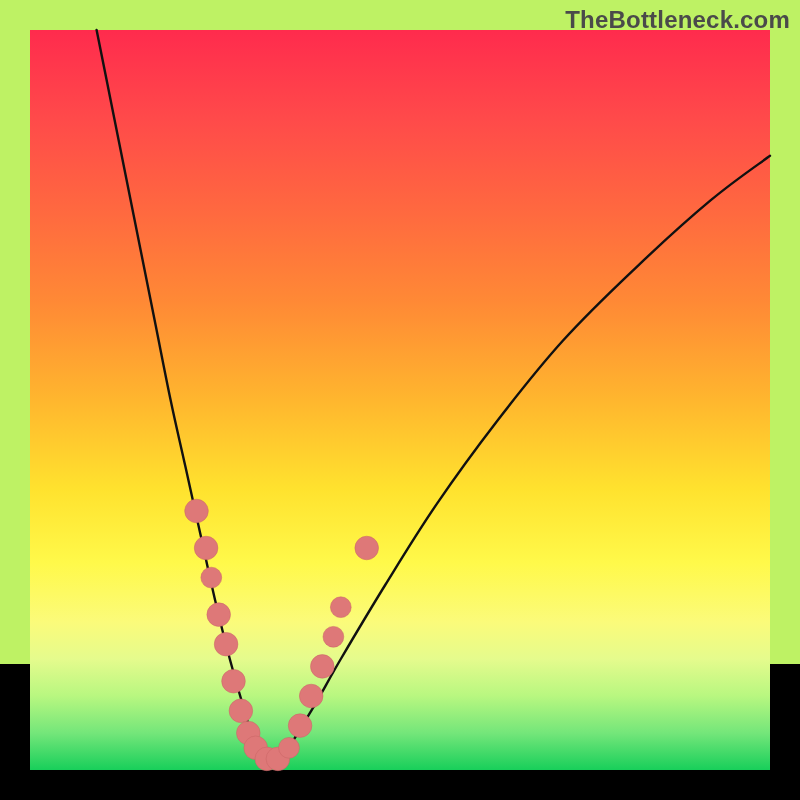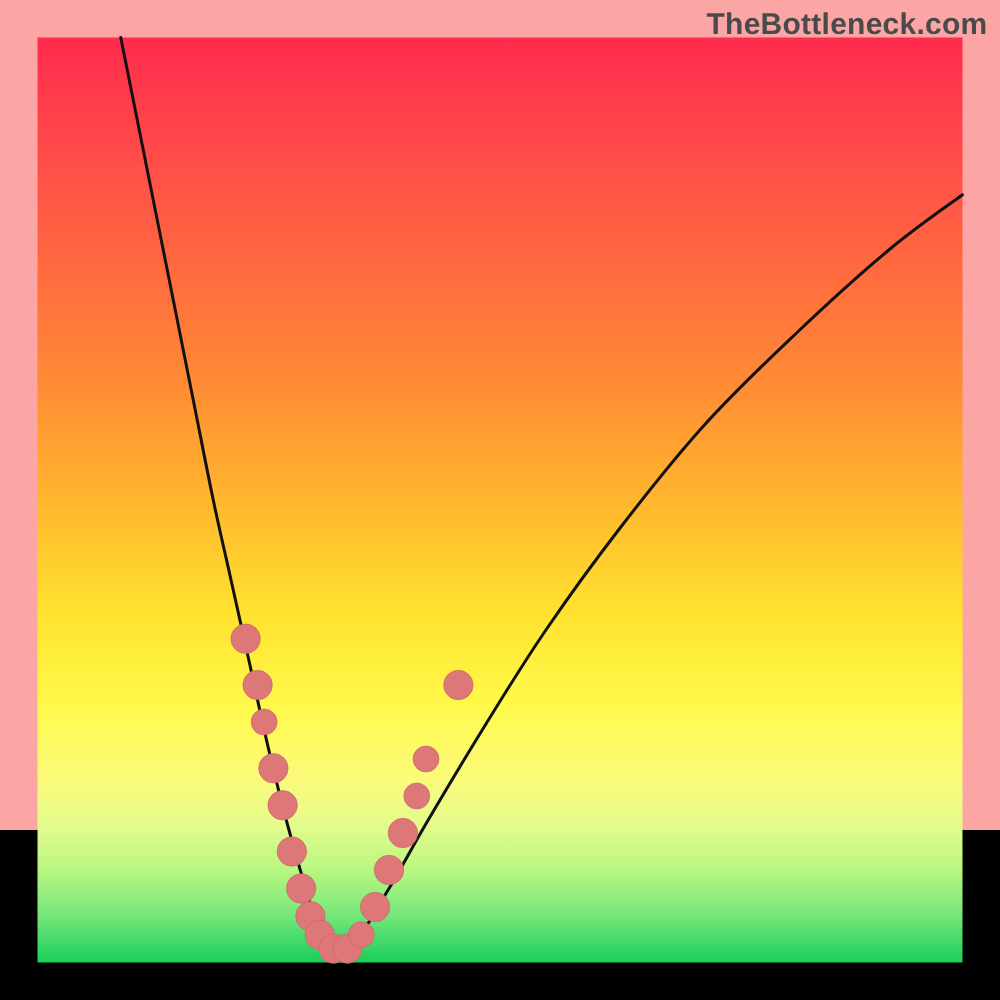--- a/index.html
+++ b/index.html
@@ -10,21 +10,21 @@
     overflow: hidden;
     background: #000;
     font-family: Arial, Helvetica, sans-serif;
   }
   .frame {
     position: absolute;
     left: 0;
     top: 0;
     width: 800px;
     height: 664px;
-    background: #fca5a5;
+    background: #bef264;
   }
   .plot {
     position: absolute;
     left: 30px;
     top: 30px;
     width: 740px;
     height: 740px;
     background: linear-gradient(to bottom,
       #ff2b4d 0%,
       #ff4a4a 12%,

